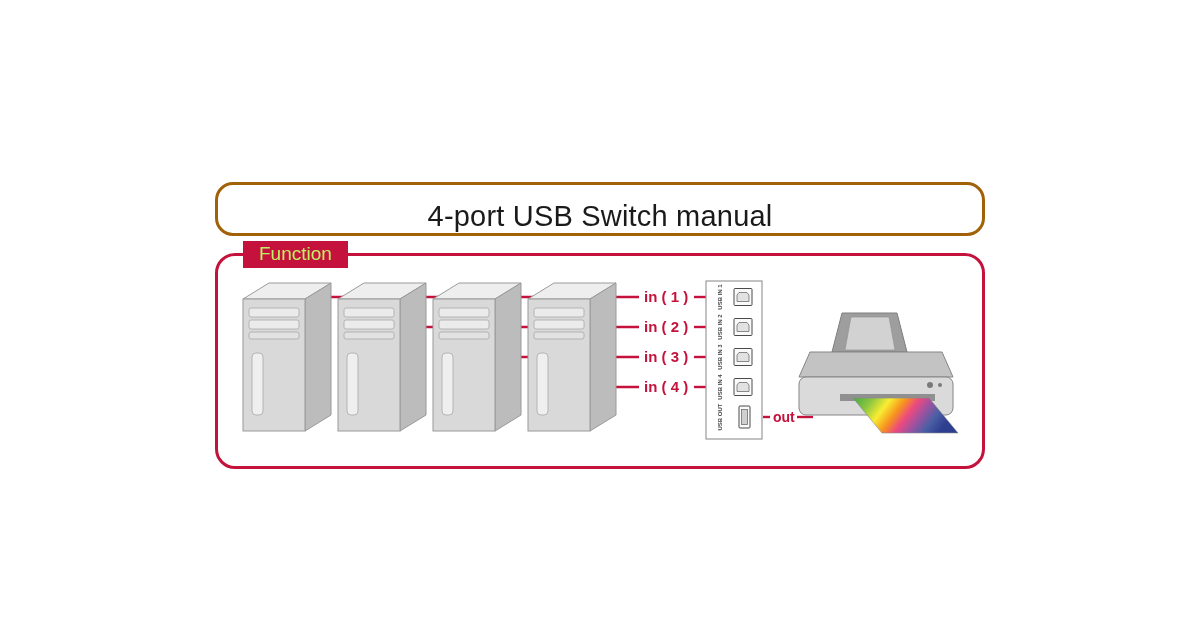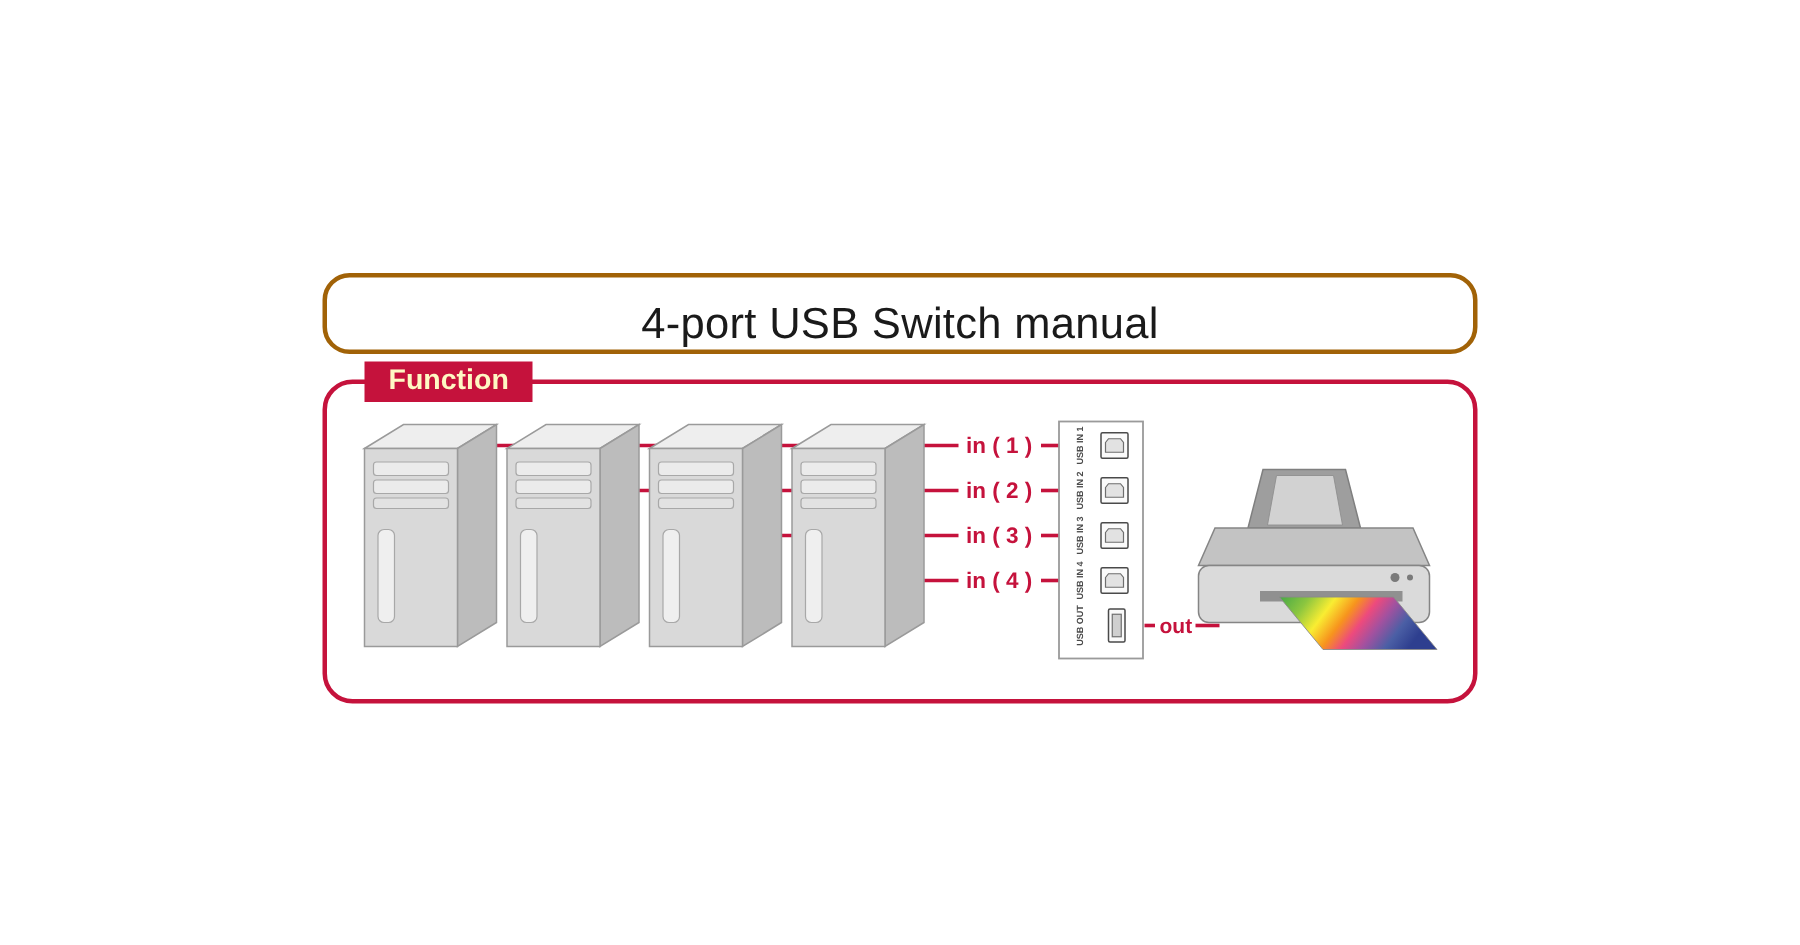--- a/index.html
+++ b/index.html
@@ -42,23 +42,23 @@
     height: 210px;
     border: 3px solid #c5123c;
     border-radius: 20px;
     background: #ffffff;
   }
   .function-label {
     position: absolute;
     left: 243px;
     top: 241px;
     background: #c5123c;
-    color: #fef9c3;
+    color: #bef264;
     font-size: 19px;
-    font-weight: bold;
+    font-weight: normal;
     padding: 2px 16px 3px 16px;
     z-index: 3;
   }
   .diagram-svg {
     position: absolute;
     left: 0;
     top: 0;
     width: 1200px;
     height: 630px;
     z-index: 2;

